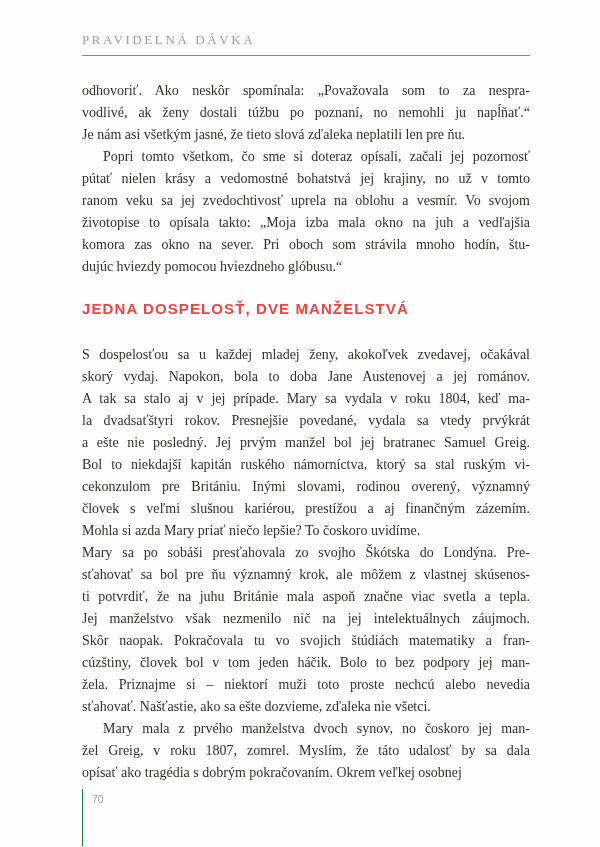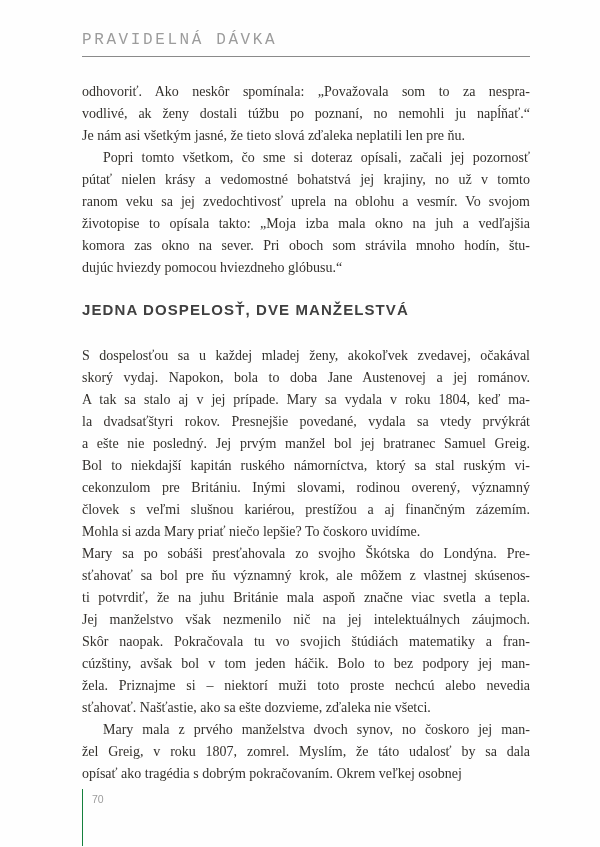--- a/index.html
+++ b/index.html
@@ -21,22 +21,22 @@
     box-sizing: border-box;
     padding: 30px 70px 0 82px;
   }
   
   .running-header {
     border-bottom: 1px solid #8a8a8a;
     padding-bottom: 7px;
     margin-bottom: 24px;
   }
   .running-header .title {
-    font-family: Liberation Mono, monospace;
-    font-size: 16px;
+    font-family: Liberation Serif, serif;
+    font-size: 13px;
     letter-spacing: 2.6px;
     color: #9c9c9c;
     font-weight: 400;
   }
   
   .content {
     color: #33302c;
     font-size: 14px;
     line-height: 22px;
   }
@@ -53,21 +53,21 @@
     text-align-last: left;
     white-space: normal;
   }
   .line.first-indent { padding-left: 21px; }
   
   .section-heading {
     font-family: "Liberation Sans", sans-serif;
     font-weight: 700;
     font-size: 15px;
     letter-spacing: 1.1px;
-    color: #404040;
+    color: #ef4444;
     margin-top: 20px;
     margin-bottom: 24px;
   }
   
   .footer {
     position: absolute;
     left: 82px;
     top: 789px;
     height: 57px;
     border-left: 1px solid #15803d;
@@ -114,21 +114,21 @@
         <div class="line">cekonzulom pre Britániu. Inými slovami, rodinou overený, významný</div>
         <div class="line">človek s veľmi slušnou kariérou, prestížou a aj finančným zázemím.</div>
         <div class="line last">Mohla si azda Mary priať niečo lepšie? To čoskoro uvidíme.</div>
       </div>
       <div class="paragraph space-before">
         <div class="line">Mary sa po sobáši presťahovala zo svojho Škótska do Londýna. Pre-</div>
         <div class="line">sťahovať sa bol pre ňu významný krok, ale môžem z vlastnej skúsenos-</div>
         <div class="line">ti potvrdiť, že na juhu Británie mala aspoň značne viac svetla a tepla.</div>
         <div class="line">Jej manželstvo však nezmenilo nič na jej intelektuálnych záujmoch.</div>
         <div class="line">Skôr naopak. Pokračovala tu vo svojich štúdiách matematiky a fran-</div>
-        <div class="line">cúzštiny, avšak bol v tom jeden háčik. Bolo to bez podpory jej man-</div>
+        <div class="line">cúzštiny, človek bol v tom jeden háčik. Bolo to bez podpory jej man-</div>
         <div class="line">žela. Priznajme si – niektorí muži toto proste nechcú alebo nevedia</div>
         <div class="line last">sťahovať. Našťastie, ako sa ešte dozvieme, zďaleka nie všetci.</div>
       </div>
       <div class="paragraph">
         <div class="line first-indent">Mary mala z prvého manželstva dvoch synov, no čoskoro jej man-</div>
         <div class="line">žel Greig, v roku 1807, zomrel. Myslím, že táto udalosť by sa dala</div>
         <div class="line last">opísať ako tragédia s dobrým pokračovaním. Okrem veľkej osobnej</div>
       </div>
     </div>
 

